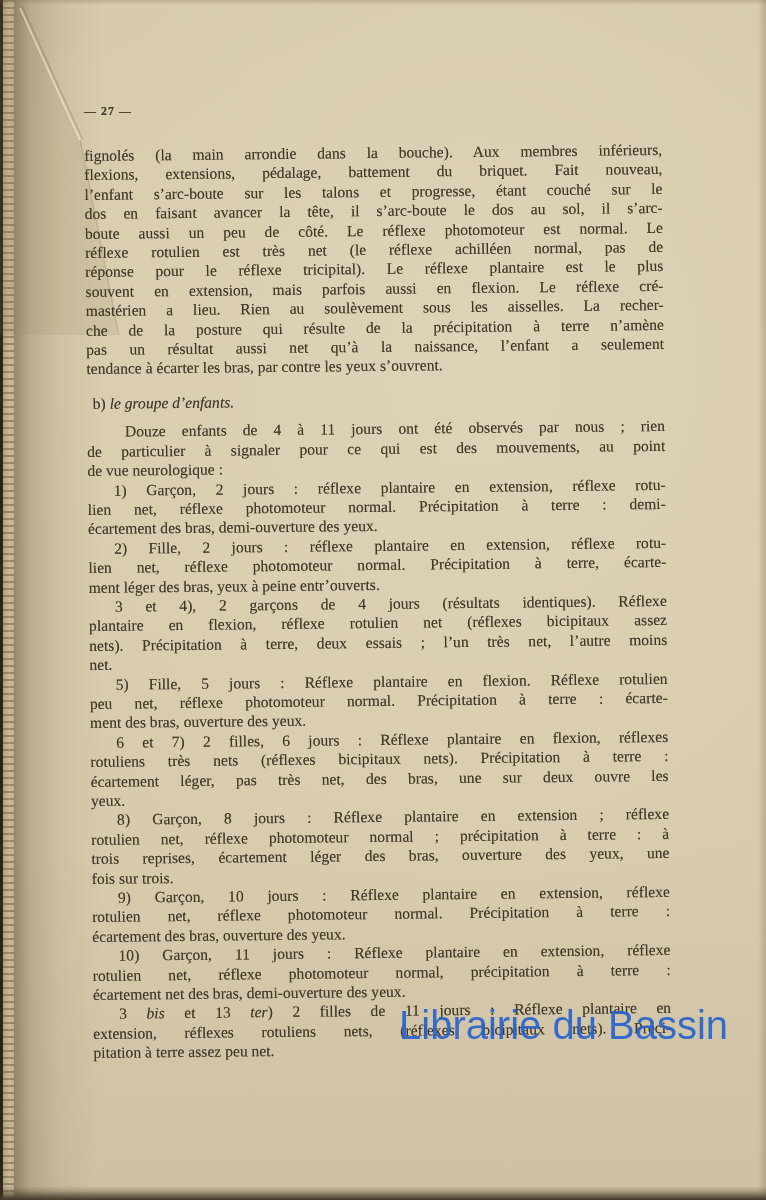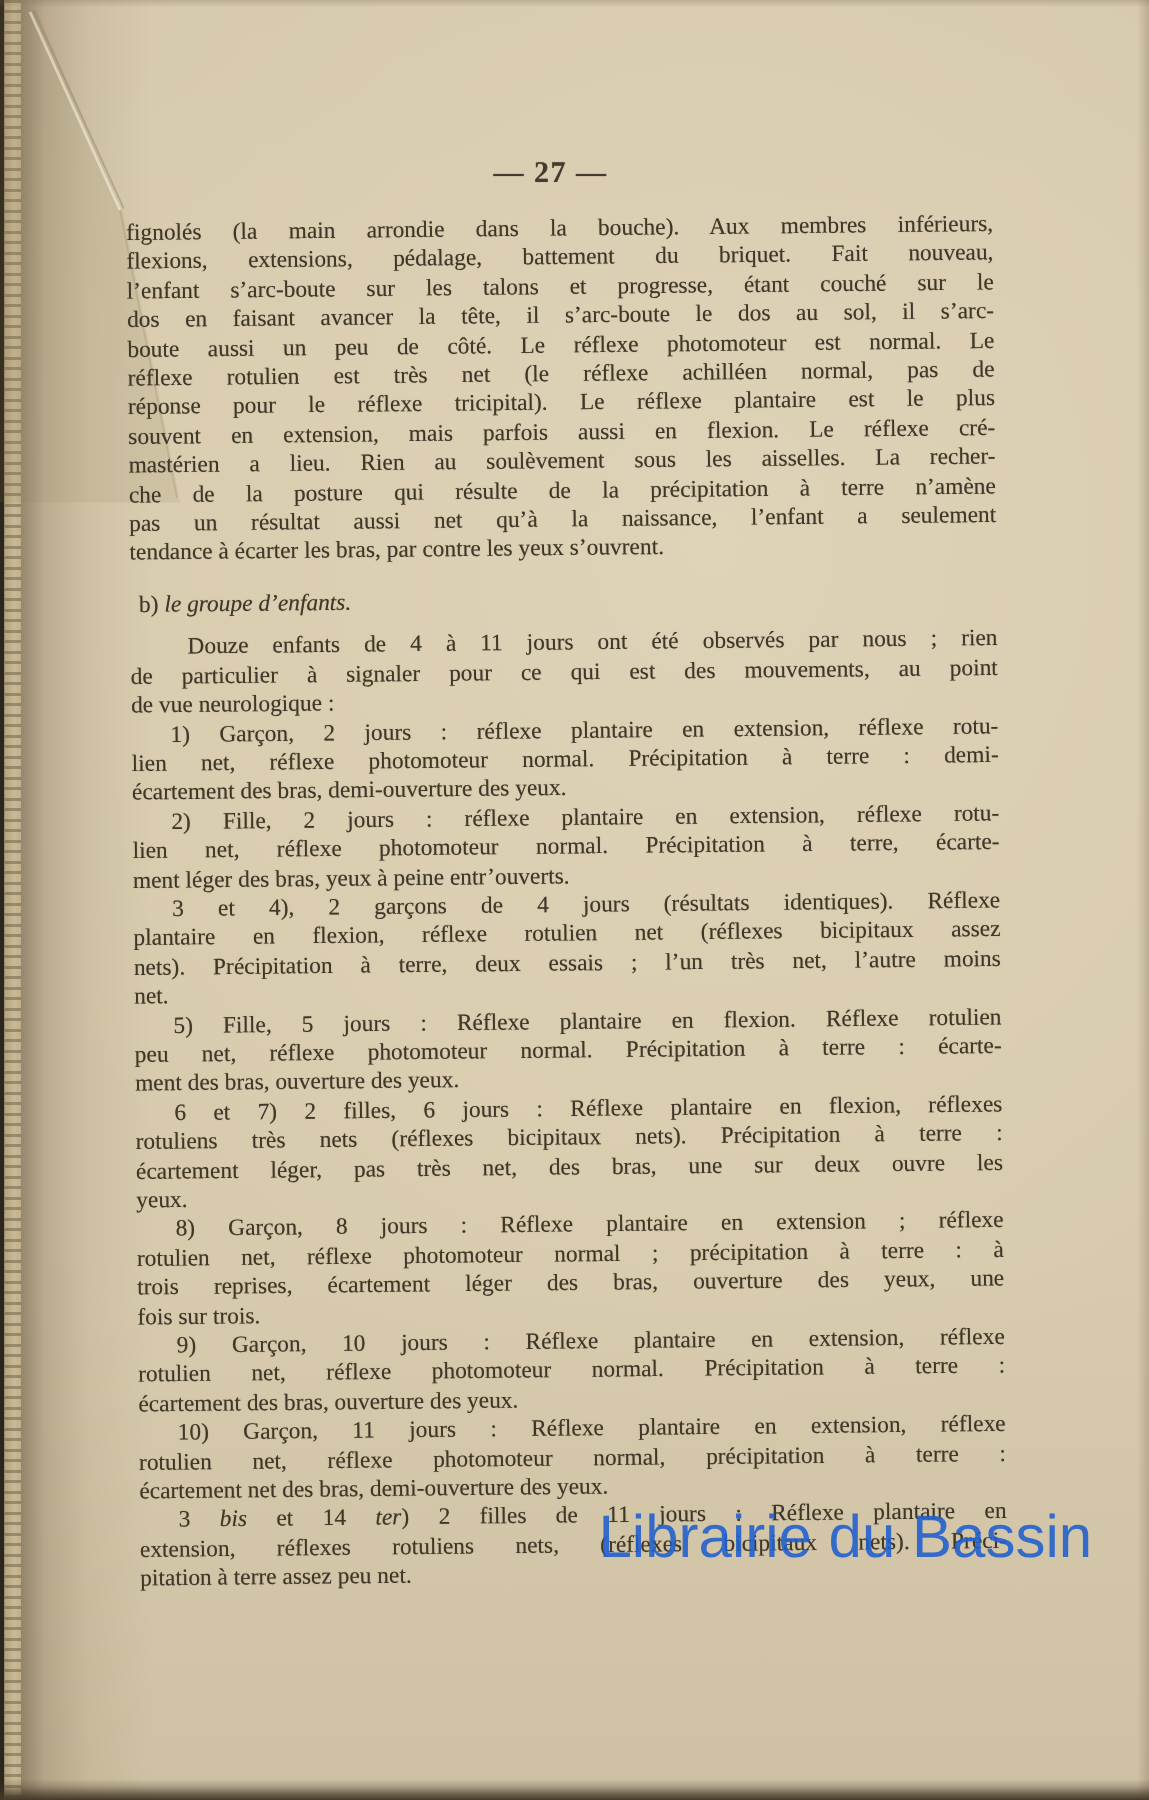--- a/index.html
+++ b/index.html
@@ -33,21 +33,21 @@
     background:linear-gradient(to bottom, rgba(120,102,75,0.28), rgba(0,0,0,0));}
   .right-edge{position:absolute;right:0;top:0;width:8px;height:1200px;
     background:linear-gradient(to left, rgba(120,102,75,0.30), rgba(0,0,0,0));}
   .bottom-shadow{
     position:absolute;left:0;bottom:0;width:766px;height:14px;
     background:linear-gradient(to top, #443929 0, rgba(70,58,43,0.70) 4px, rgba(70,58,43,0.25) 9px, rgba(0,0,0,0) 14px);
   }
   .corner-crease{position:absolute;left:0;top:0;pointer-events:none;}
   .page-number{
     position:absolute;left:84px;top:104px;width:566px;
-    text-align:center;font-size:20px;font-weight:bold;
+    text-align:left;font-size:12px;font-weight:bold;
     color:#453c30;letter-spacing:1px;
     text-shadow:0 0 0.6px rgba(69,60,48,0.55);
   }
   .text-block{
     position:absolute;left:84px;top:146px;width:578px;
     transform:rotate(-0.6deg);transform-origin:0 0;
     font-size:15.6px;line-height:19.4px;color:#3f3728;
     text-shadow:0 0 0.6px rgba(63,55,40,0.5);
   }
   .para{margin:0;}
@@ -142,21 +142,21 @@
         <div class="line" style="text-indent: 26px;">9) Garçon, 10 jours : Réflexe plantaire en extension, réflexe</div>
         <div class="line">rotulien net, réflexe photomoteur normal. Précipitation à terre :</div>
         <div class="line last">écartement des bras, ouverture des yeux.</div>
       </div>
       <div class="para">
         <div class="line" style="text-indent: 26px;">10) Garçon, 11 jours : Réflexe plantaire en extension, réflexe</div>
         <div class="line">rotulien net, réflexe photomoteur normal, précipitation à terre :</div>
         <div class="line last">écartement net des bras, demi-ouverture des yeux.</div>
       </div>
       <div class="para">
-        <div class="line" style="text-indent: 26px;"><span>3 </span><em>bis</em><span> et 14 </span><em>ter</em><span>) 2 filles de 11 jours : Réflexe plantaire en</span></div>
+        <div class="line" style="text-indent: 26px;"><span>3 </span><em>bis</em><span> et 13 </span><em>ter</em><span>) 2 filles de 11 jours : Réflexe plantaire en</span></div>
         <div class="line">extension, réflexes rotuliens nets, (réflexes bicipitaux nets). Préci-</div>
         <div class="line last">pitation à terre assez peu net.</div>
       </div>
     </div>
 
   <div class="watermark">Librairie du Bassin</div>
 
   <div class="bottom-shadow"></div>
 </div>
 

